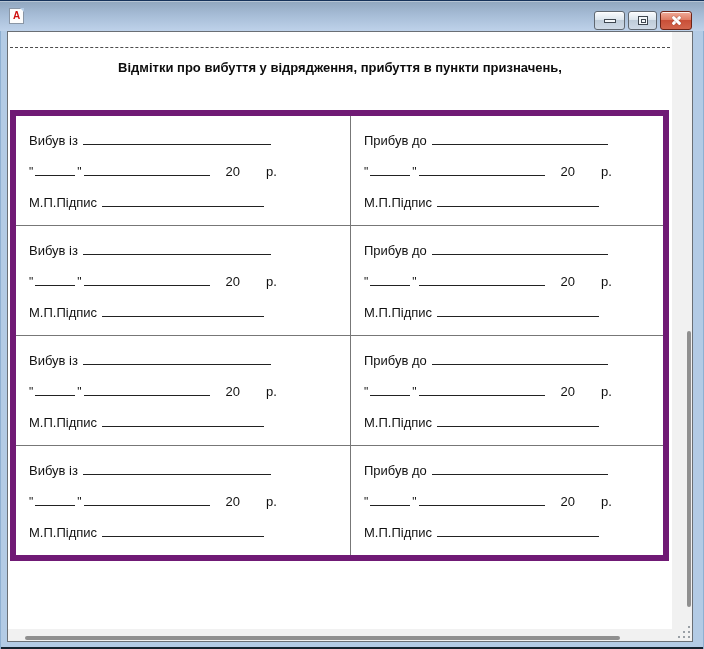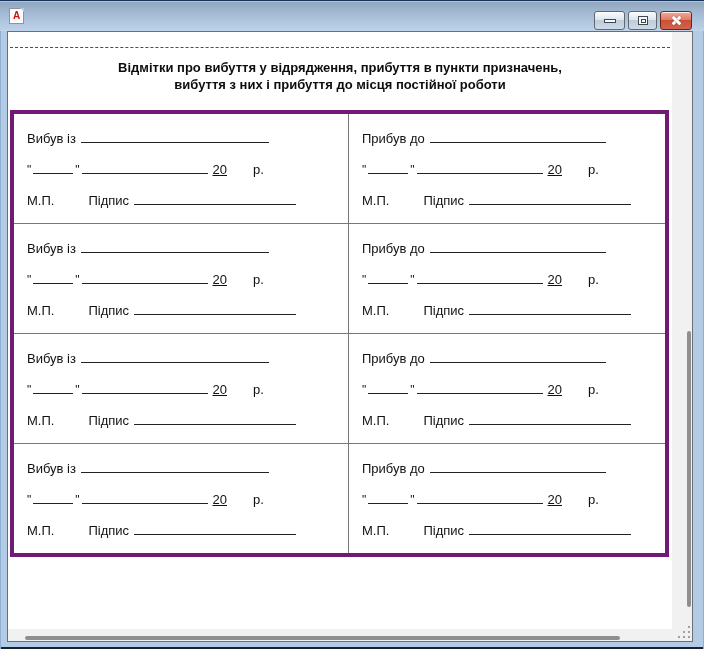--- a/index.html
+++ b/index.html
@@ -47,35 +47,35 @@
   .client{position:absolute;left:7px;top:31px;width:686px;height:611px;box-sizing:border-box;
     border:1px solid #6a6f75;background:#c2410c;overflow:hidden;}
   .page{position:absolute;left:0;top:0;width:664px;height:597px;background:#ffffff;}
 
   .dashed{position:absolute;left:2px;right:2px;top:15px;border-top:1px dashed #4d4d4d;}
 
   .heading{position:absolute;left:0;right:0;top:27px;text-align:center;
     font-size:13px;font-weight:bold;color:#0d0d0d;line-height:17px;}
 
   
-  .grid{position:absolute;left:2px;top:78px;width:659px;border:4px solid #701a75;box-sizing:border-box;background:#fff;}
+  .grid{position:absolute;left:2px;top:78px;width:659px;border:6px solid #701a75;box-sizing:border-box;background:#fff;}
   .row{display:flex;height:109px;}
   .row + .row{border-top:1px solid #777;}
   .cell{box-sizing:border-box;padding:17px 0 0 13px;font-size:13px;color:#111;}
   .cell-left{width:335px;border-right:1px solid #777;}
   .cell-right{flex:1;}
   .line{display:flex;align-items:baseline;height:16px;margin-bottom:15px;white-space:nowrap;}
   .blank{height:2px;border-bottom:1px solid #222;}
   .b1{width:188px;margin-left:5px;}
   .cell-right .b1{width:176px;}
   .bq{width:40px;margin:0 2px;}
   .b2{width:126px;margin-left:2px;}
-  .yr{margin-left:5px;text-decoration:underline;}
+  .yr{margin-left:16px;}
   .ys{margin-left:26px;}
-  .sig{margin-left:34px;}
+  .sig{}
   .b3{width:162px;margin-left:5px;}
   .q{font-size:12px;}
 
   .note{position:absolute;left:15px;top:534px;font-size:12.5px;color:#111;}
 
   
   .vtrack{position:absolute;right:0;top:0;width:20px;height:597px;background:#f1f1f1;}
   .vthumb{position:absolute;right:1px;top:299px;width:4px;height:276px;background:#8f8f8f;border-radius:2px;}
   .htrack{position:absolute;left:0;bottom:0;height:12px;right:0;background:#f1f1f1;}
   .hthumb{position:absolute;left:17px;bottom:1px;width:595px;height:4px;background:#8f8f8f;border-radius:2px;}
@@ -104,21 +104,20 @@
           <span class="glyph-x"></span>
         </div>
     </div>
   </div>
 
   <div class="client">
     <div class="page">
       <div class="dashed"></div>
       <div class="heading">
         <div>Відмітки про вибуття у відрядження, прибуття в пункти призначень,</div>
-        <div>вибуття з них і прибуття до місця постійної роботи</div>
       </div>
       <div class="grid" id="grid">
   <div class="row">
     <div class="cell cell-left">
       <div class="line">
         <span class="lbl">Вибув із</span>
         <span class="blank b1"></span>
       </div>
       <div class="line">
         <span class="q">"</span>

